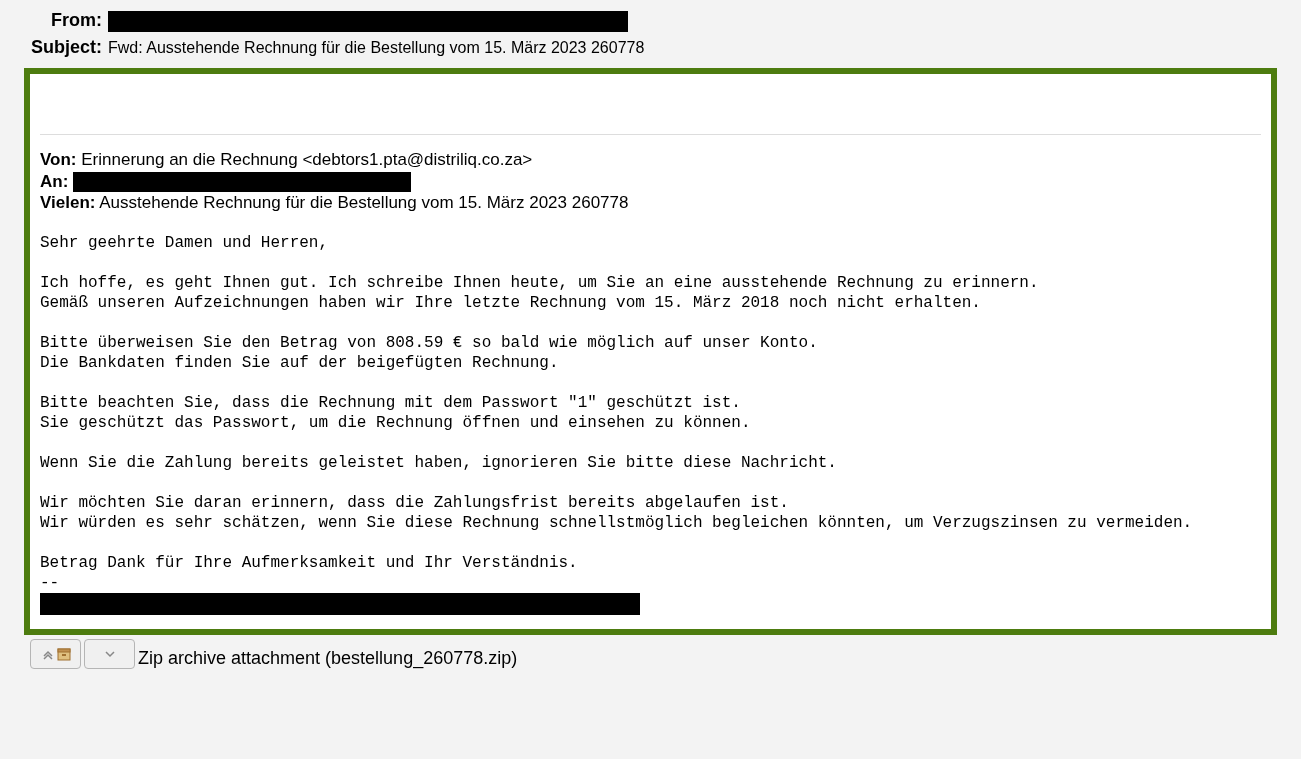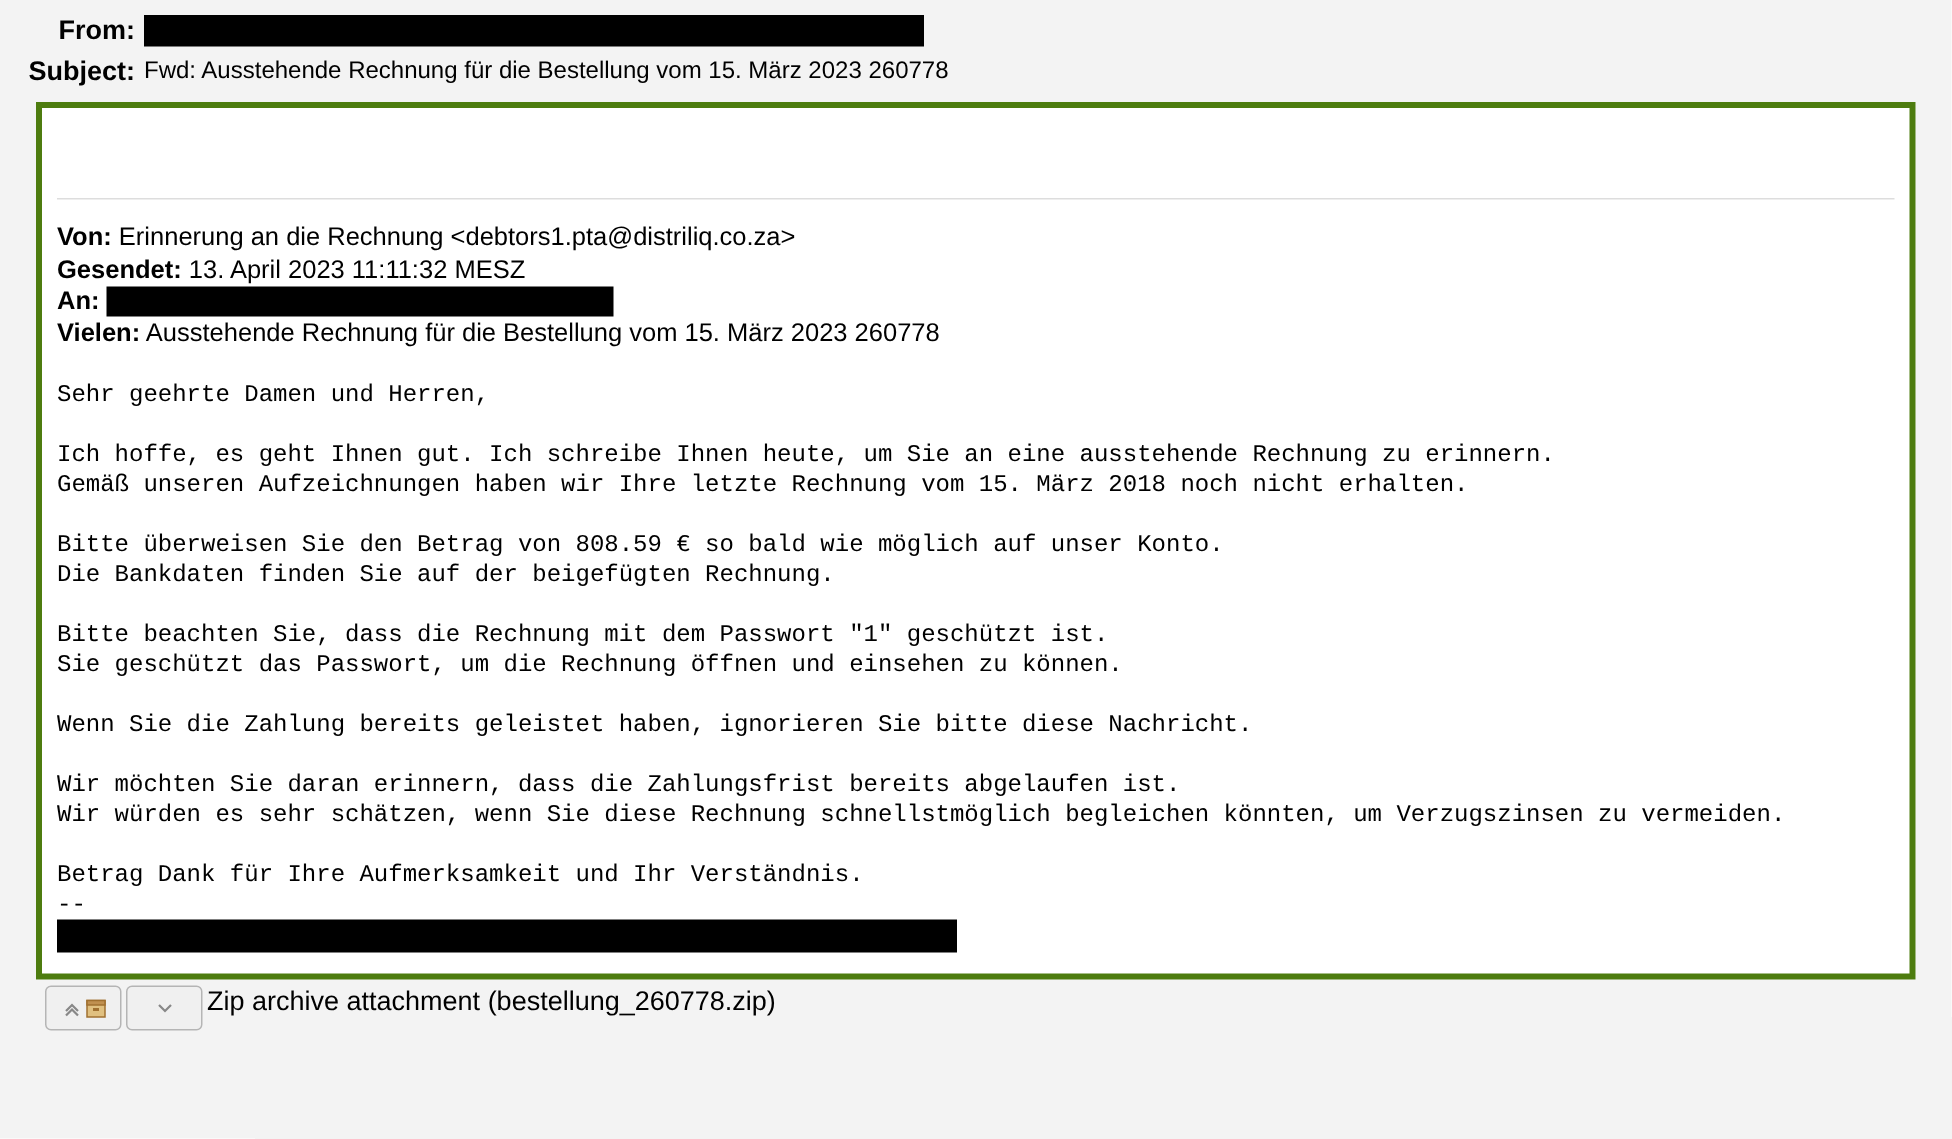--- a/index.html
+++ b/index.html
@@ -19,21 +19,21 @@
     .header-table {
       padding: 8px 0 4px 0;
     }
     .header-row {
       display: flex;
       align-items: center;
       line-height: 1.4;
       margin-bottom: 2px;
     }
     .header-label {
-      width: 96px;
+      width: 108px;
       text-align: right;
       font-weight: 700;
       padding-right: 6px;
       font-size: 18px;
     }
     .header-value {
       font-size: 16px;
     }
     .redact {
       background: #000;
@@ -41,21 +41,21 @@
       height: 21px;
       vertical-align: middle;
     }
     .redact-from  { width: 520px; }
     .redact-to    { width: 99px; }
     .redact-an    { width: 338px; height: 20px; }
     .redact-sig   { width: 600px; height: 22px; }
 
     .body-box {
       margin: 2px 24px 0 24px;
-      border: 4px solid #4d7c0f;
+      border: 6px solid #4d7c0f;
       background: #fff;
       padding: 60px 10px 14px 10px;
     }
     .body-hr {
       border: none;
       border-top: 1px solid #ddd;
       margin-bottom: 14px;
     }
     .inner-header div {
       line-height: 1.25;
@@ -66,21 +66,21 @@
     }
     .body-text {
       font-family: "Menlo", "Consolas", "Courier New", monospace;
       font-size: 16px;
       line-height: 1.25;
       white-space: pre;
       margin-top: 20px;
     }
     .attachments {
       display: flex;
-      align-items: flex-start;
+      align-items: flex-end;
       margin: 4px 0 1px 30px;
       font-size: 18px;
     }
     .att-btn {
       width: 51px;
       height: 30px;
       border: 1px solid #b5b5b5;
       border-radius: 4px;
       background: #f0f0f0;
       display: inline-flex;
@@ -102,21 +102,20 @@
   <div class="header-row">
     <div class="header-label">Subject:</div>
     <div class="header-value">Fwd: Ausstehende Rechnung für die Bestellung vom 15. März 2023 260778</div>
   </div>
 </div>
 
 <div class="body-box">
   <hr class="body-hr">
   <div class="inner-header">
     <div><b>Von:</b><span> Erinnerung an die Rechnung &lt;debtors1.pta@distriliq.co.za&gt;</span></div>
-    <div><b>Gesendet:</b><span> 13. April 2023 11:11:32 MESZ</span></div>
     <div><b>An:</b> <span class="redact redact-an"></span></div>
     <div><b>Vielen:</b><span> Ausstehende Rechnung für die Bestellung vom 15. März 2023 260778</span></div>
   </div>
 
   <div class="body-text"><span>Sehr geehrte Damen und Herren,</span>
 
 <span>Ich hoffe, es geht Ihnen gut. Ich schreibe Ihnen heute, um Sie an eine ausstehende Rechnung zu erinnern.</span>
 <span>Gemäß unseren Aufzeichnungen haben wir Ihre letzte Rechnung vom 15. März 2018 noch nicht erhalten.</span>
 
 <span>Bitte überweisen Sie den Betrag von 808.59 € so bald wie möglich auf unser Konto.</span>

